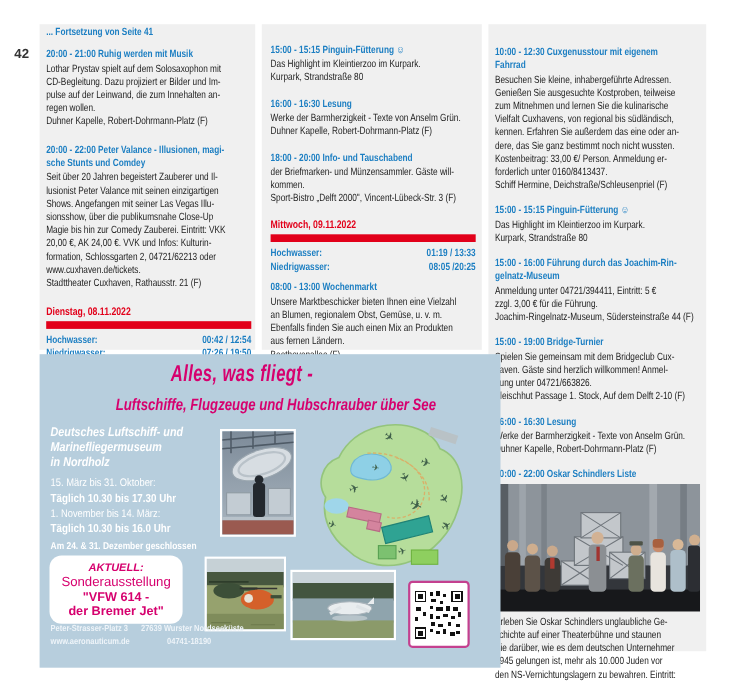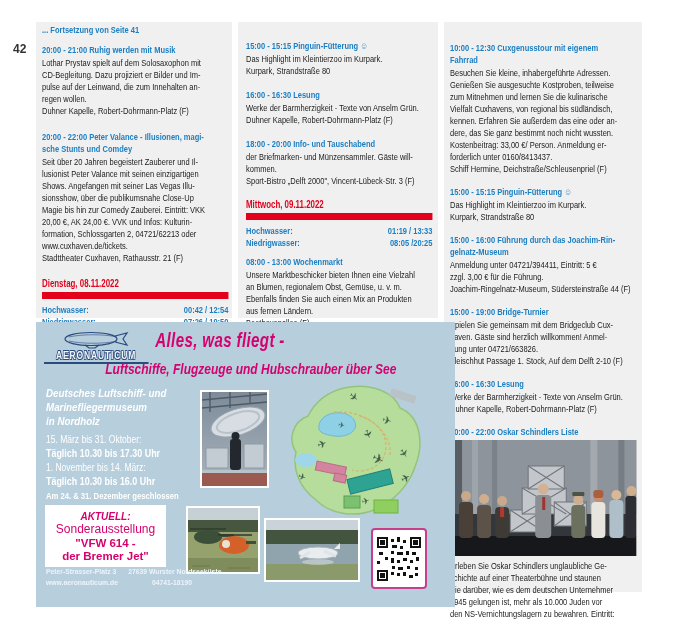--- a/index.html
+++ b/index.html
@@ -45,21 +45,21 @@
   .ad-sub{position:absolute;left:58px;top:38px;width:392px;text-align:center;
     font-size:15px;font-weight:bold;font-style:italic;color:#d6006e;
     transform:scaleX(.8);transform-origin:0 0;}
   .ad-museum{position:absolute;left:10px;top:64px;width:190px;color:#fff;
     font-size:11.5px;font-weight:bold;font-style:italic;line-height:14px;white-space:pre-line;
     transform:scaleX(.85);transform-origin:0 0;}
   .ad-times{position:absolute;left:10px;top:112px;width:210px;color:#fff;font-size:10px;line-height:12.5px;
     transform:scaleX(.85);transform-origin:0 0;}
   .t-hours{font-weight:bold;font-size:10.5px;margin-bottom:3px;}
   .t-closed{font-weight:bold;font-size:9px;margin-top:2px;}
-  .ad-box{position:absolute;left:9px;top:183px;width:121px;height:62px;background:#fff;border-radius:0;
+  .ad-box{position:absolute;left:9px;top:183px;width:121px;height:62px;background:#fff;border-radius:11px;
     text-align:center;color:#d6006e;padding-top:5px;box-sizing:border-box;}
   .b1{font-size:10px;font-weight:bold;font-style:italic;line-height:13px;}
   .b2{font-size:12px;line-height:13px;}
   .b3{font-size:11.5px;font-weight:bold;line-height:13px;white-space:pre-line;margin-top:1px;}
   .ad-footer{position:absolute;left:10px;top:244px;width:280px;color:#eef4f9;font-size:8px;font-weight:bold;
     line-height:11px;transform:scaleX(.85);transform-origin:0 0;}
   .f-row{display:flex;gap:14px;}
   .f-row2{display:flex;gap:40px;}
   .ph{position:absolute;border:2px solid #fff;box-sizing:content-box;}
   .ph-interior{left:164px;top:68px;}
@@ -252,29 +252,20 @@
     </div>
     <p class="ev-b">Erleben Sie Oskar Schindlers unglaubliche Ge-
 schichte auf einer Theaterbühne und staunen
 Sie darüber, wie es dem deutschen Unternehmer
 1945 gelungen ist, mehr als 10.000 Juden vor
 den NS-Vernichtungslagern zu bewahren. Eintritt:</p>
   </section>
 </div>
 
 <div class="ad">
-  <div class="ad-logo">
-    <svg width="70" height="20" viewBox="0 0 70 20" style="margin:0 auto;" aria-hidden="true">
-      <ellipse cx="30" cy="9" rx="26" ry="6.5" fill="none" stroke="#2b4a7d" stroke-width="1.2"></ellipse>
-      <path d="M54 6 L66 3 L62 9 L66 15 L54 12" fill="none" stroke="#2b4a7d" stroke-width="1.2"></path>
-      <path d="M24 15 l4 3 h6 l4 -3" fill="none" stroke="#2b4a7d" stroke-width="1.2"></path>
-      <path d="M8 7 C20 4 44 4 56 7 M8 11 C20 14 44 14 56 11" stroke="#2b4a7d" stroke-width="0.6" fill="none"></path>
-    </svg>
-    <div class="ad-logo-text">AERONAUTICUM</div>
-  </div>
 
   <div class="ad-headline">Alles, was fliegt -</div>
   <div class="ad-sub">Luftschiffe, Flugzeuge und Hubschrauber über See</div>
   <div class="ad-museum">Deutsches Luftschiff- und
 Marinefliegermuseum
 in Nordholz</div>
 
   <div class="ad-times">
     <div class="t-label">15. März bis 31. Oktober:</div>
     <div class="t-hours">Täglich 10.30 bis 17.30 Uhr</div>

